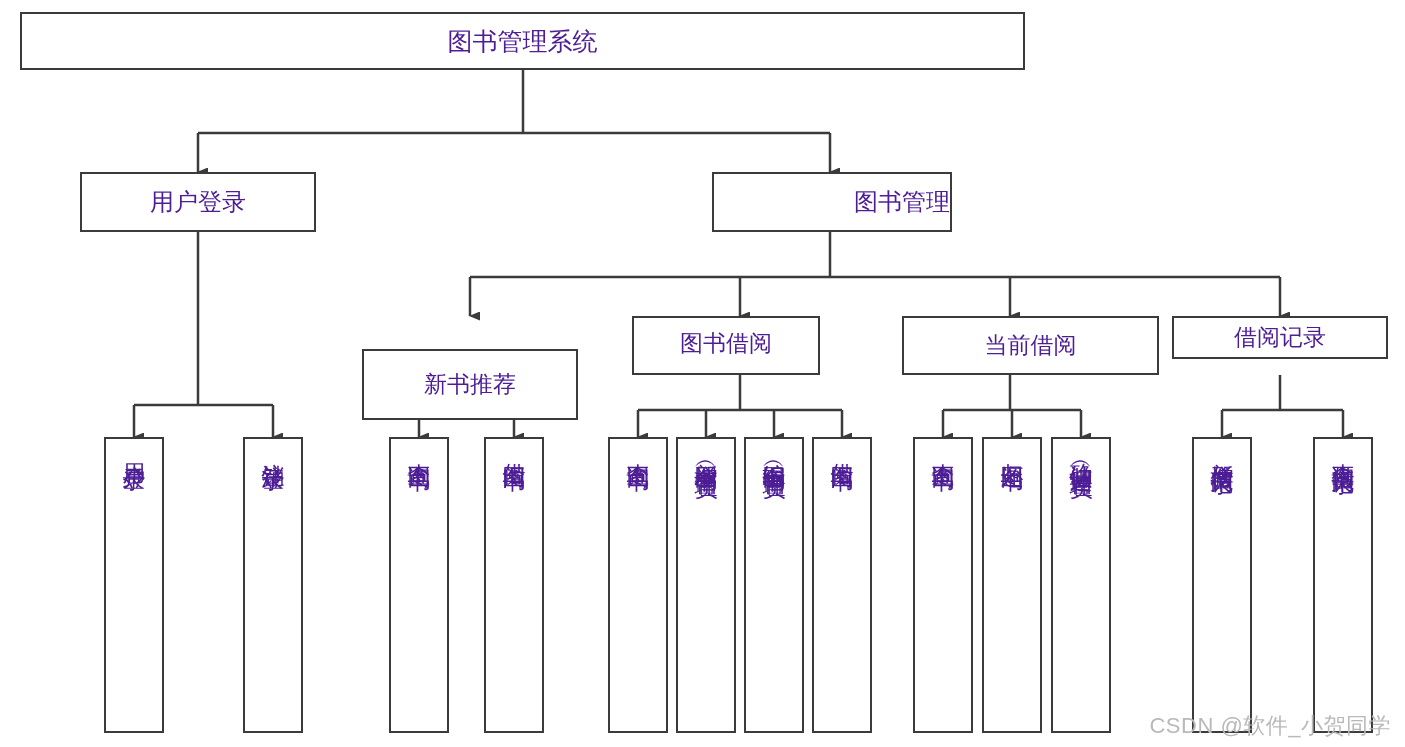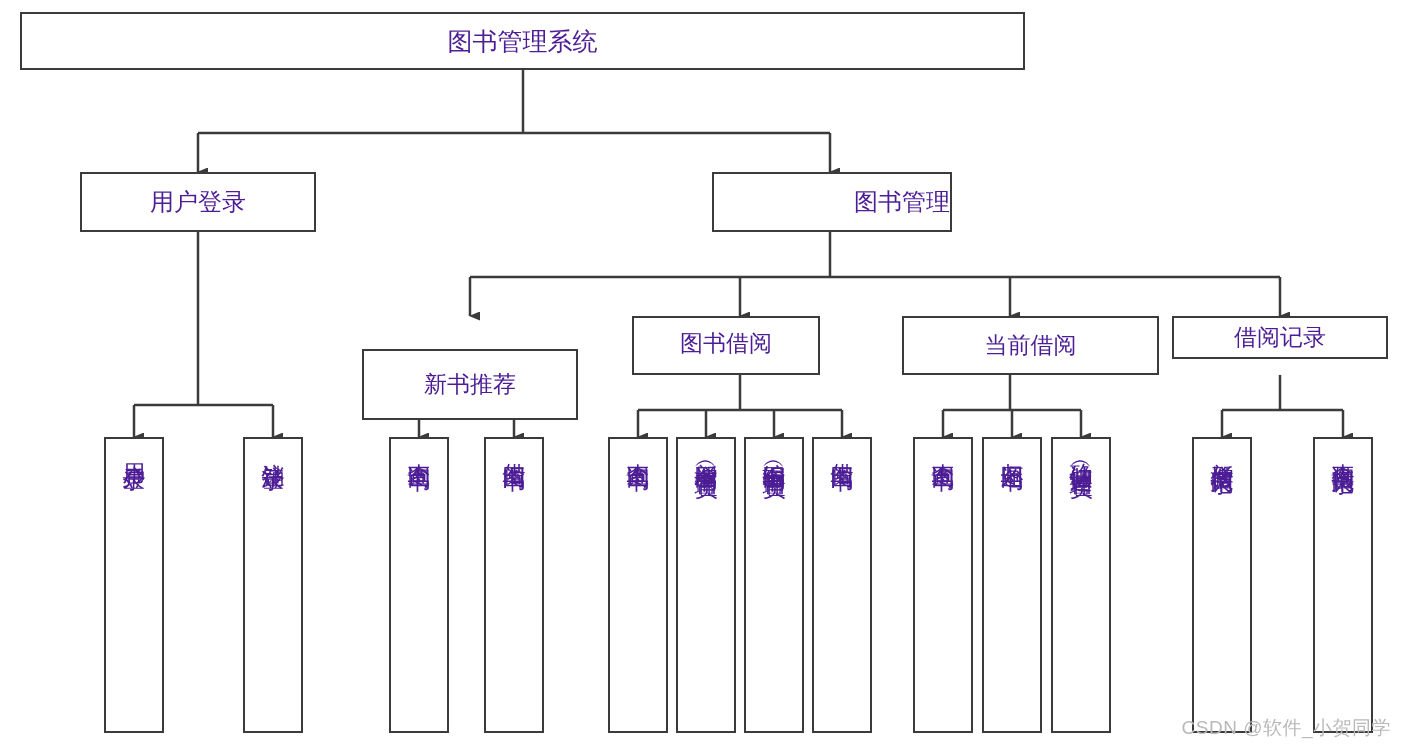--- a/index.html
+++ b/index.html
@@ -64,21 +64,21 @@
     line-height: 1;
     white-space: nowrap;
   }
   .node-leaf.leaf-tall .node-label {
     padding-top: 0px;
   }
   .watermark {
     position: absolute;
     right: 14px;
     bottom: 6px;
-    font-size: 19px;
+    font-size: 22px;
     color: #b9b9b9;
     letter-spacing: 0.5px;
     user-select: none;
     white-space: nowrap;
   }
 </style>
 </head>
 <body>
 
 <div id="diagram-root">

